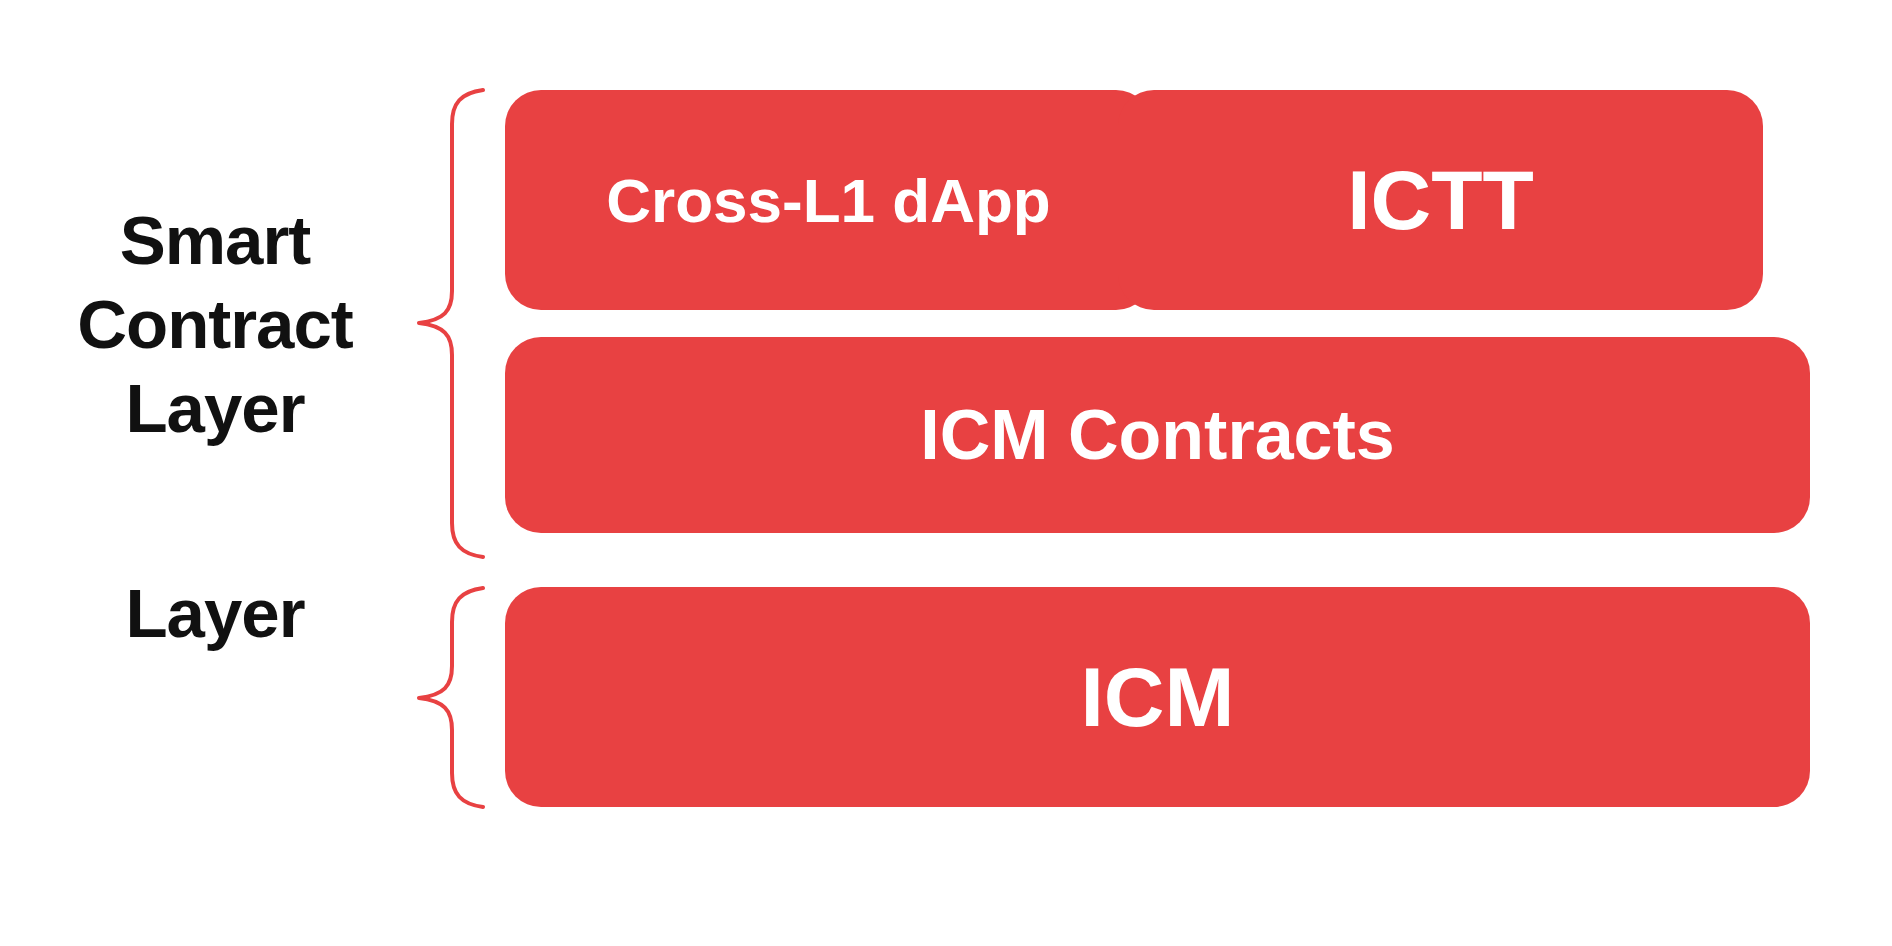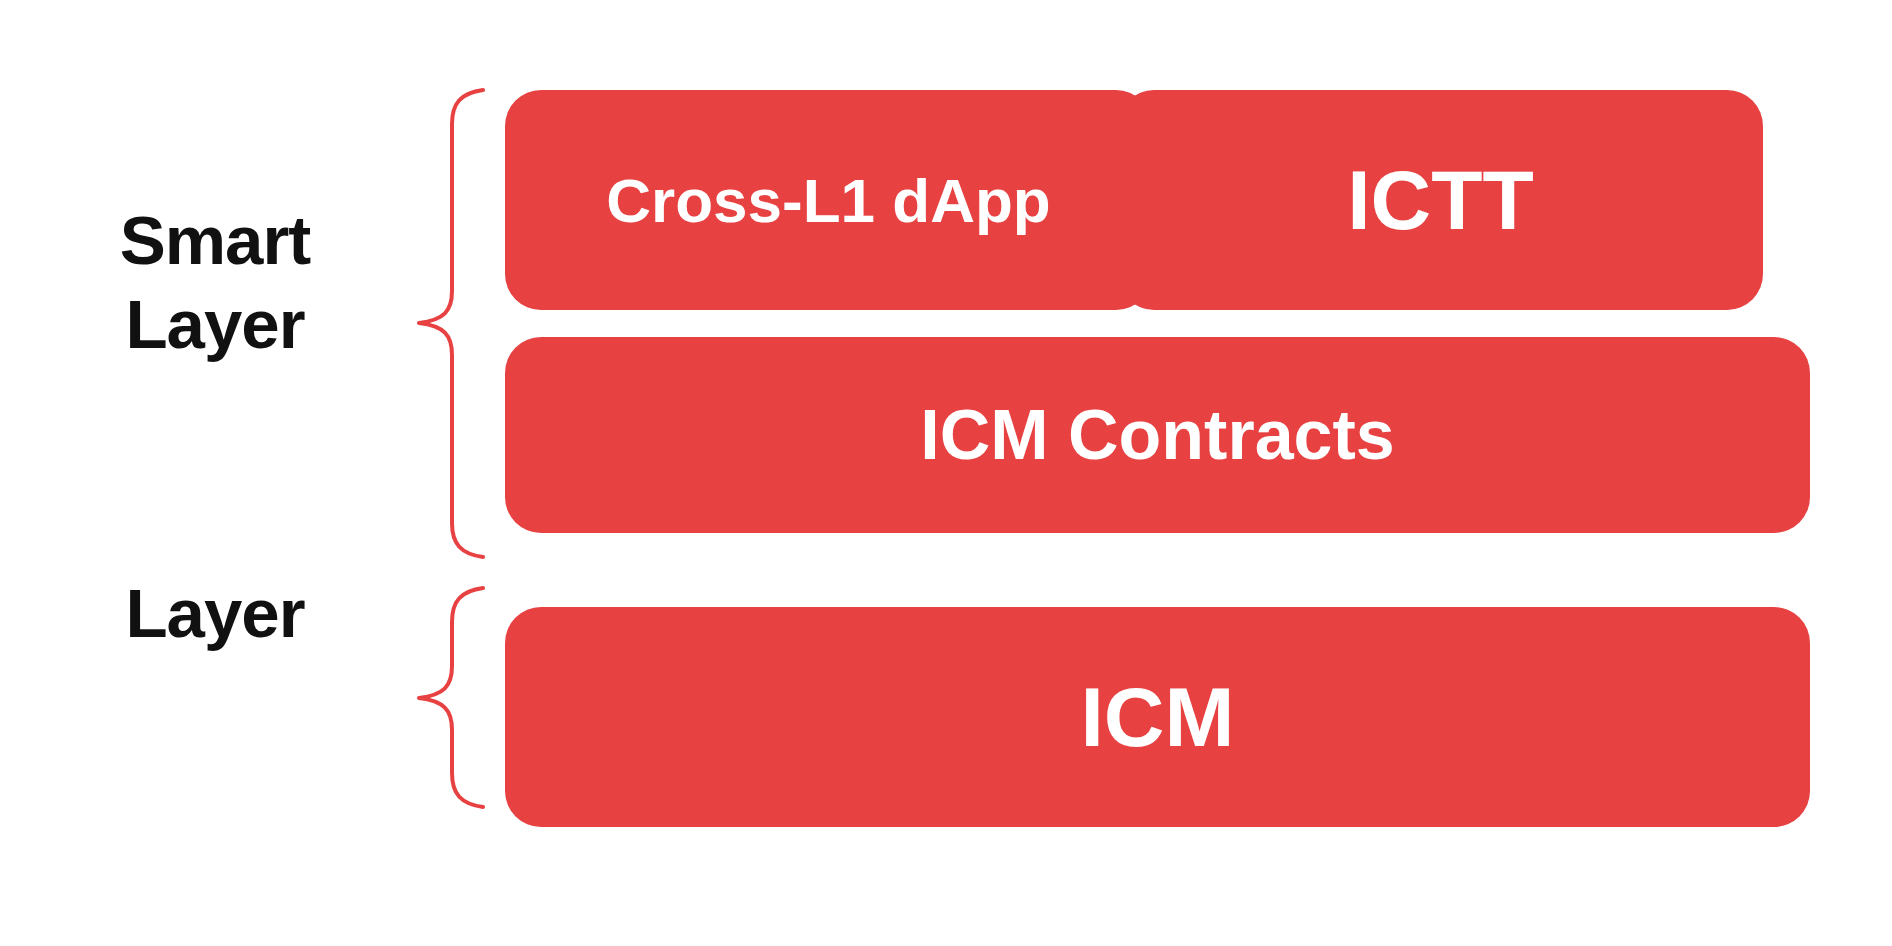--- a/index.html
+++ b/index.html
@@ -55,21 +55,20 @@
   }
   #box-icmc {
     left: 505px; top: 337px;
     width: 1305px; height: 196px;
     font-size: 70px;
   }
   #box-icm {
     left: 505px; top: 587px;
     width: 1305px; height: 220px;
     font-size: 84px;
-    margin-top: 20px;
   }
 
   .braces-svg {
     position: absolute;
     left: 405px;
     top: 80px;
     width: 95px;
     height: 740px;
   }
   .brace-path {
@@ -80,20 +79,21 @@
     stroke-linejoin: round;
   }
 </style>
 </head>
 <body>
 
 <div class="stage">
 
   <div class="layer-label" id="scl-label">
     <span class="line">Smart</span>
+    <span class="line">Contract</span>
     <span class="line">Layer</span>
   </div>
 
   <div class="layer-label" id="vml-label">
     <span class="line">Layer</span>
   </div>
 
   <svg class="braces-svg" viewBox="405 80 95 740" aria-hidden="true">
     <path class="brace-path" d="M 483 90
              C 461 93 452 103 452 124

